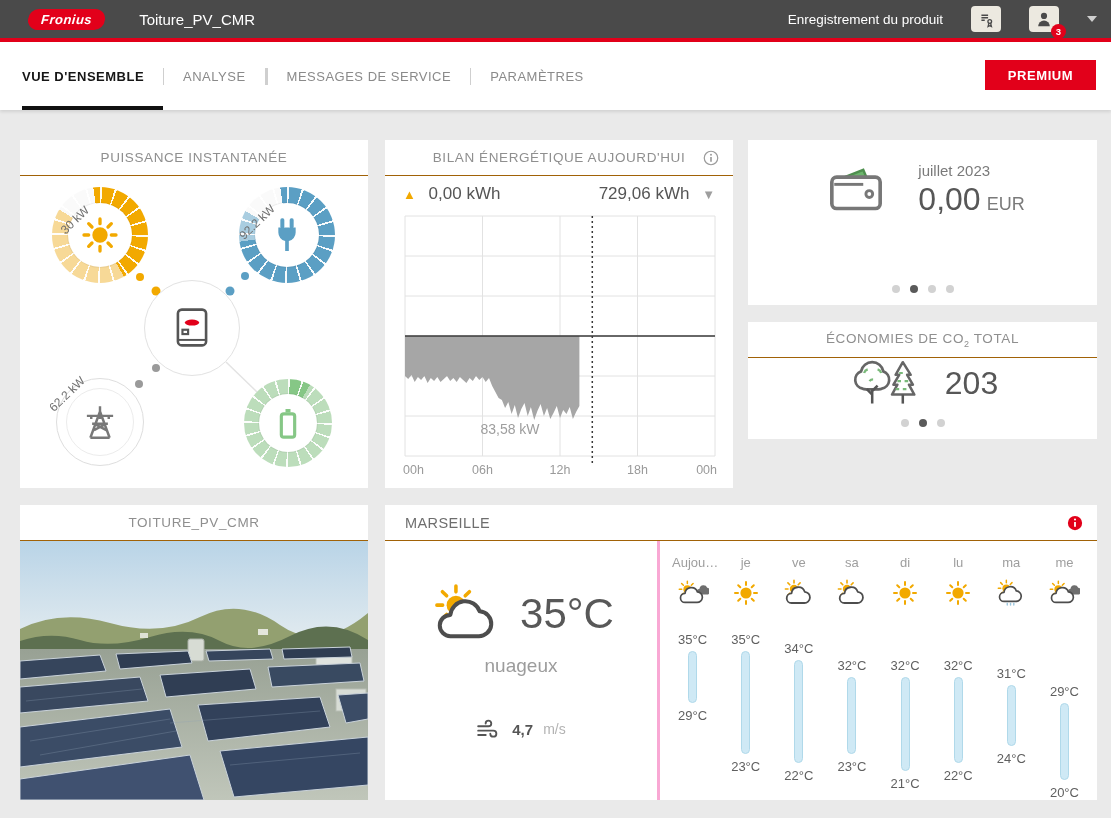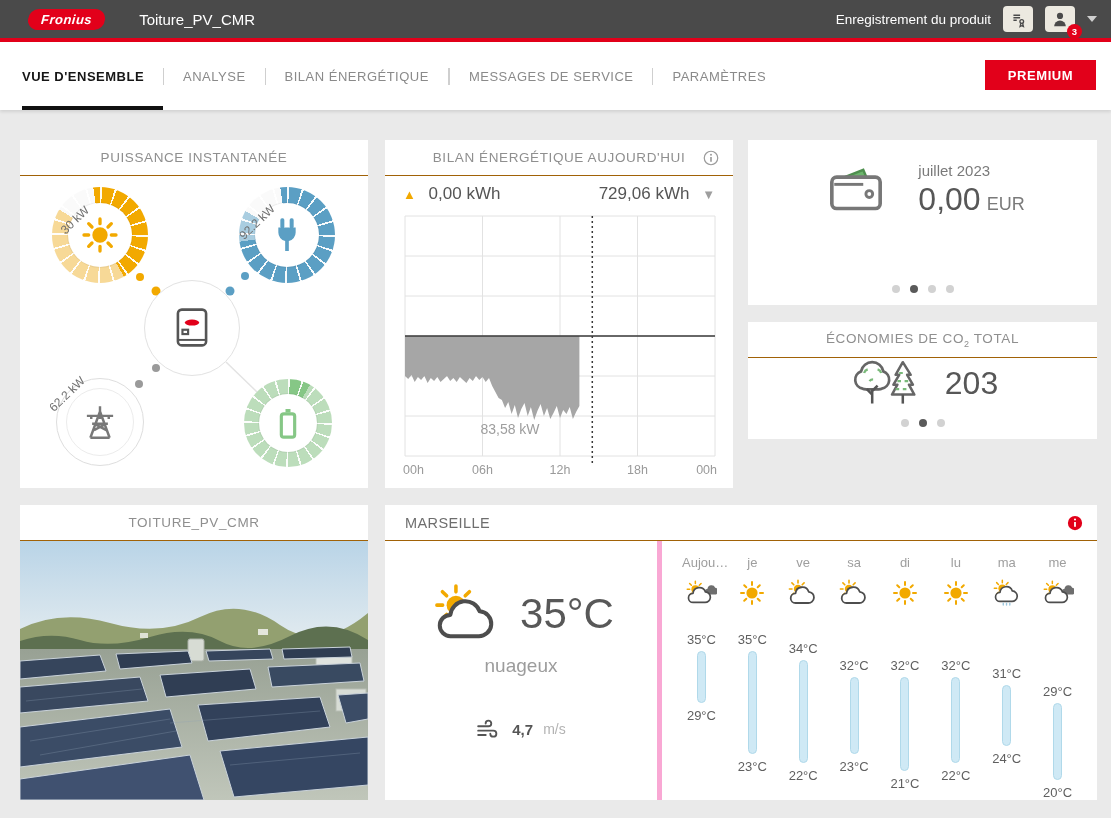--- a/index.html
+++ b/index.html
@@ -6,21 +6,21 @@
   *{box-sizing:border-box;}
   .page{position:relative;width:1111px;height:818px;background:#EAEAEA;overflow:hidden;
         font-family:"Liberation Sans",sans-serif;-webkit-font-smoothing:antialiased;}
 
   
   .topbar{position:absolute;left:0;top:0;width:100%;height:38px;background:var(--topbar,#4A4A4A);
           display:flex;align-items:center;padding:0 14px 0 28px;}
   .logo-pill{background:var(--accent,#E2001A);color:#fff;border-radius:12px;padding:3px 13px;
              font-style:italic;font-weight:bold;font-size:13px;letter-spacing:.5px;transform:skewX(-4deg);}
   .app-title{color:#fff;font-size:15px;margin-left:34px;}
-  .topbar-right{margin-left:auto;display:flex;align-items:center;gap:12px;}
+  .topbar-right{margin-left:auto;display:flex;align-items:center;gap:28px;}
   .register-link{color:#fff;font-size:13.5px;cursor:pointer;}
   .sq-icon{width:30px;height:26px;background:#ECE9E0;border-radius:4px;display:flex;
            align-items:center;justify-content:center;position:relative;cursor:pointer;}
   .sq-icon svg{width:20px;height:20px;}
   .badge{position:absolute;right:-7px;bottom:-7px;width:15px;height:15px;border-radius:50%;
          background:var(--accent,#E2001A);color:#fff;font-size:9.5px;font-weight:bold;
          display:flex;align-items:center;justify-content:center;}
   .caret{width:0;height:0;border-left:5px solid transparent;border-right:5px solid transparent;
          border-top:6px solid #cfcfcf;cursor:pointer;}
 
@@ -105,21 +105,21 @@
   .weather-body{display:flex;height:259px;}
   .weather-now{width:272px;display:flex;flex-direction:column;align-items:center;padding-top:42px;}
   .now-row{display:flex;align-items:center;gap:14px;}
   .now-row svg{width:78px;height:62px;}
   .now-temp{font-size:42px;color:#585858;}
   .now-cond{font-size:19px;color:#9c9c9c;margin-top:10px;}
   .wind-row{margin-top:42px;display:flex;align-items:center;gap:10px;}
   .wind-row svg{width:26px;height:20px;}
   .wind-val{font-size:15px;font-weight:bold;color:#555;}
   .wind-unit{font-size:14px;color:#b3b3b3;}
-  .forecast{flex:1;border-left:5px solid #f9a8d4;display:flex;padding:0 20px;gap:12px;}
+  .forecast{flex:1;border-left:3px solid #f9a8d4;display:flex;padding:0 12px;gap:12px;}
   .fc-col{flex:1;position:relative;}
   .fc-day{position:absolute;top:14px;left:0;right:0;text-align:center;font-size:13px;color:#9e9e9e;}
   .fc-icon{position:absolute;top:38px;left:0;right:0;display:flex;justify-content:center;}
   .fc-icon svg{width:32px;height:28px;}
   .fc-temps{position:absolute;top:82px;bottom:0;left:0;right:0;}
   .fc-hi,.fc-lo{position:absolute;left:0;right:0;text-align:center;font-size:13px;color:#5f5f5f;}
   .fc-bar{position:absolute;left:50%;margin-left:-4.5px;width:9px;border-radius:5px;
           background:var(--bar);border:1px solid #b0d9ea;}
 
   
@@ -154,21 +154,20 @@
       <span class="caret"></span>
     </div>
   </header>
   <div class="red-line"></div>
 
   <nav class="navbar" id="tabs">
       <a class="tab active">VUE D'ENSEMBLE</a>
       <span class="tab-sep"></span>
       <a class="tab">ANALYSE</a>
       <span class="tab-sep"></span>
-      <a class="tab">BILAN ÉNERGÉTIQUE</a>
       <span class="tab-sep"></span>
       <span class="tab-sep"></span>
       <a class="tab">MESSAGES DE SERVICE</a>
       <span class="tab-sep"></span>
       <a class="tab">PARAMÈTRES</a>
     </nav>
   <button class="premium-btn">PREMIUM</button>
 
   <section class="card" id="card-power">
     <div class="card-header">PUISSANCE INSTANTANÉE</div>

